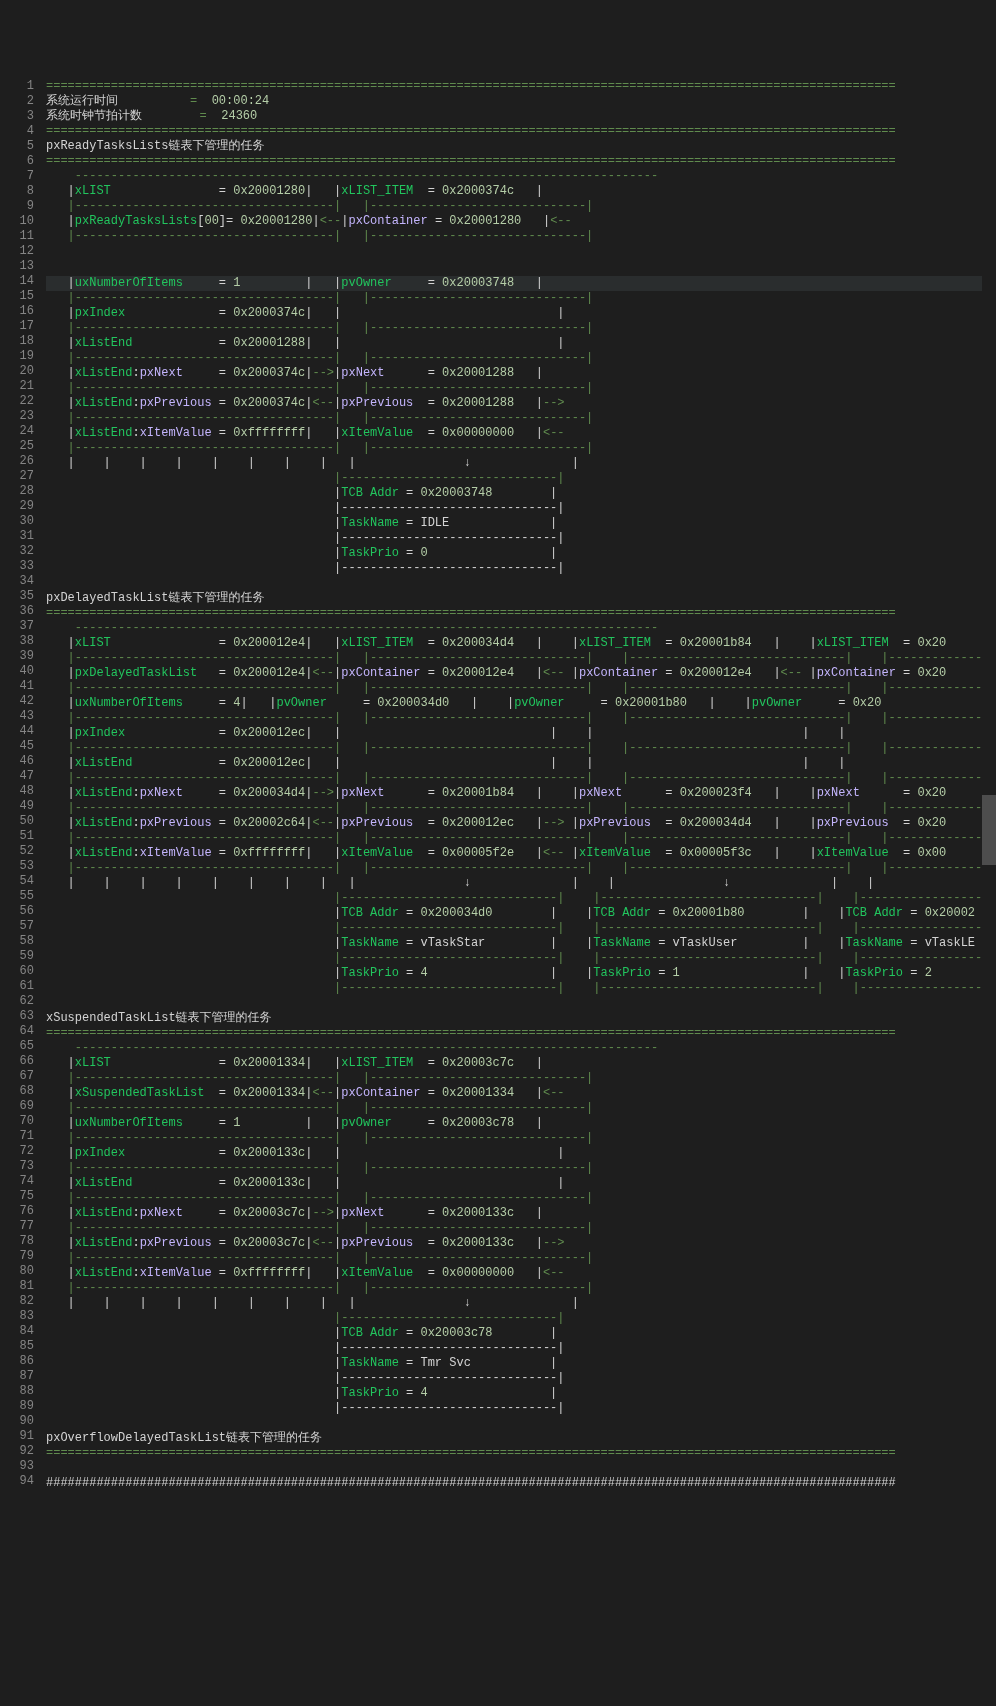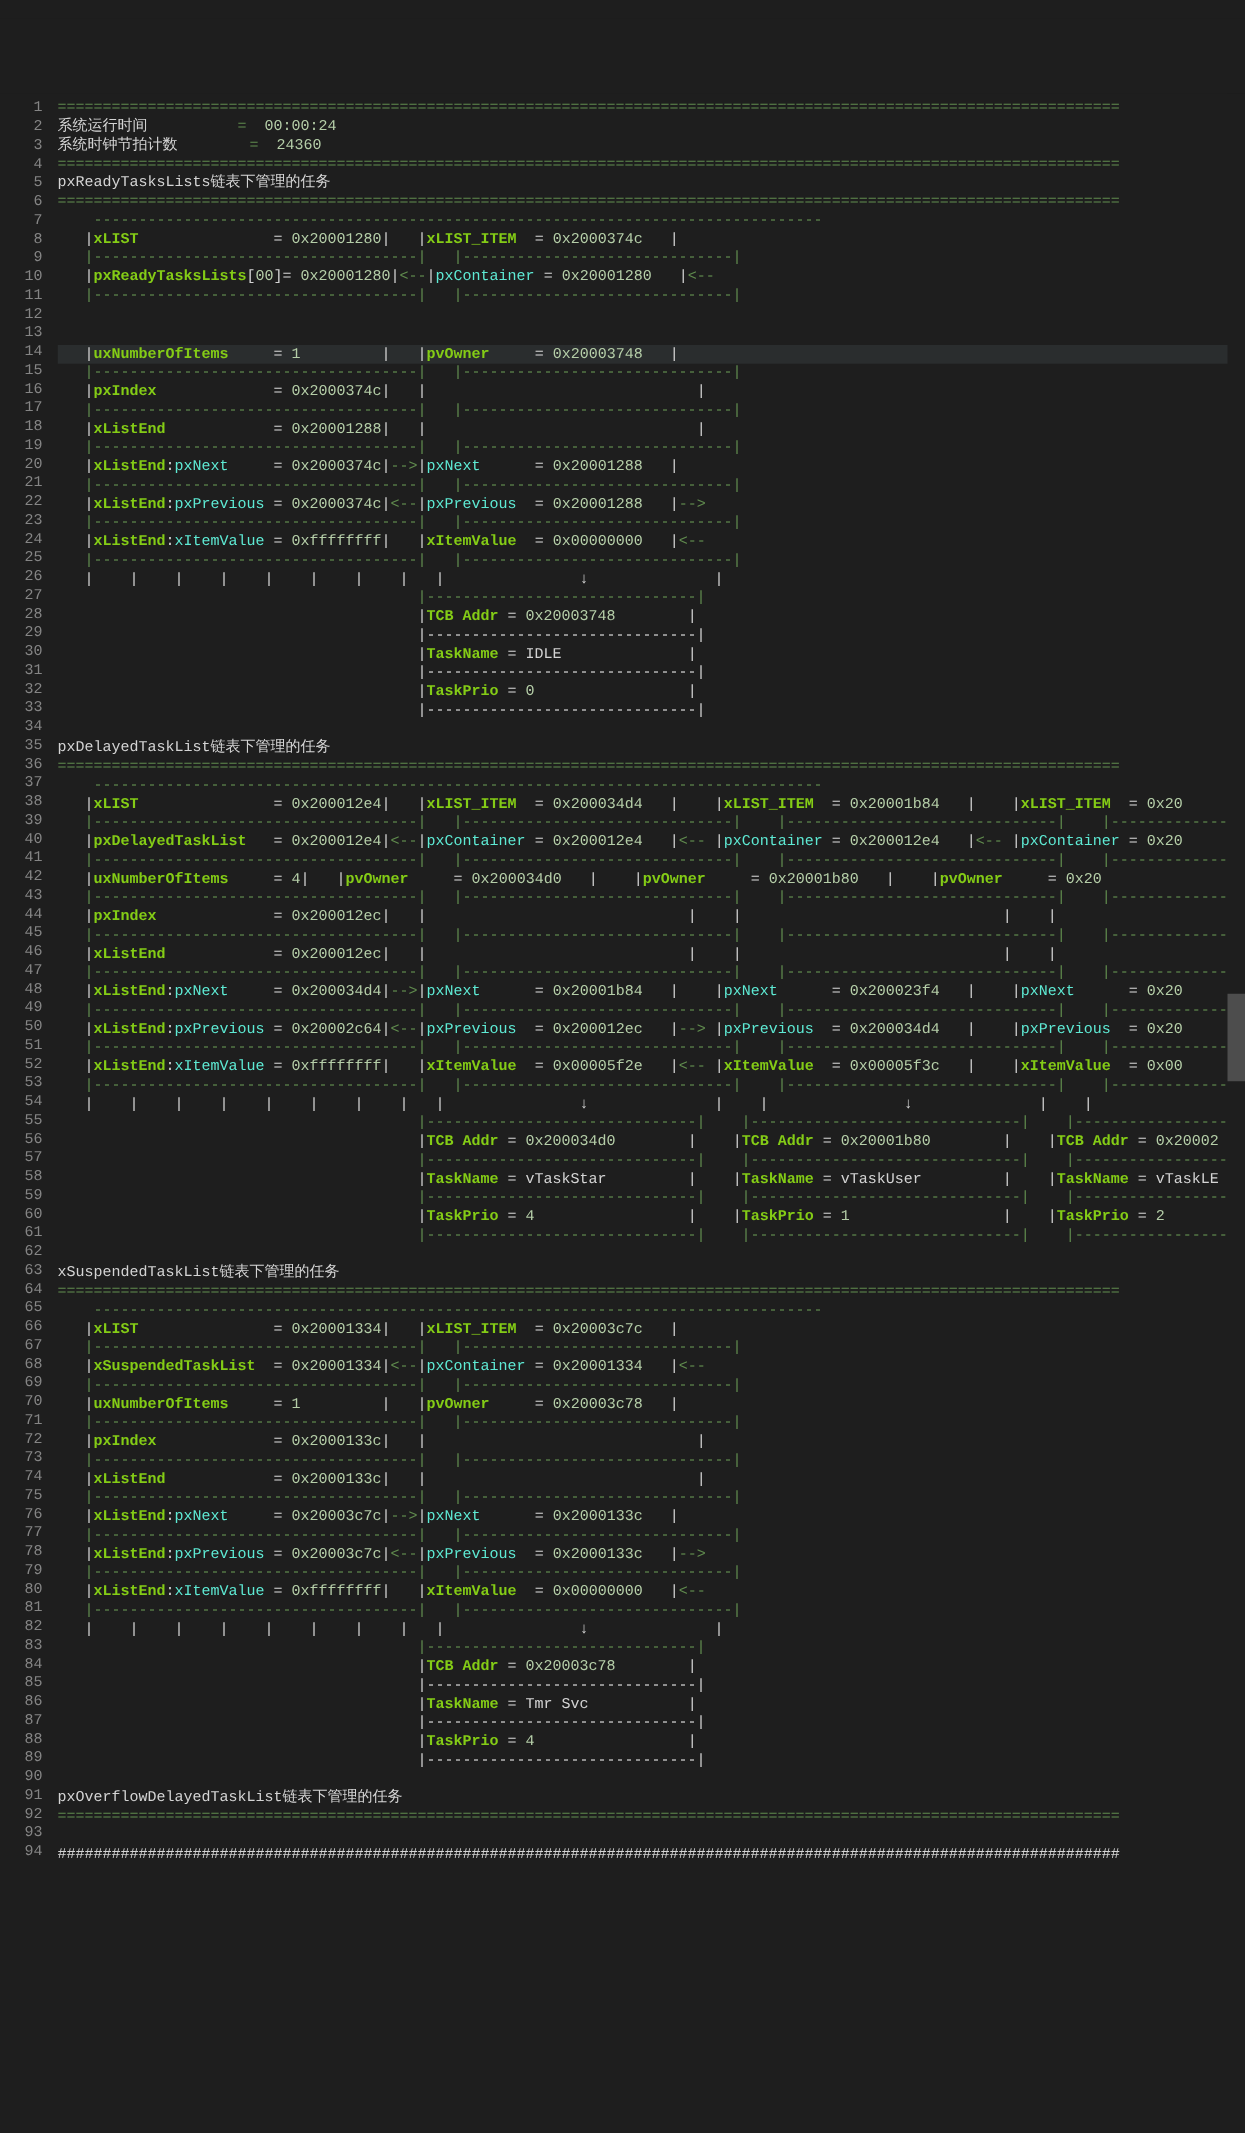--- a/index.html
+++ b/index.html
@@ -3,22 +3,22 @@
 <meta charset="utf-8">
 <style>
   html,body{margin:0;padding:0;background:#1e1e1e;color:#d4d4d4;font-family:Consolas,"Courier New",monospace;font-size:12px;line-height:15px;white-space:pre;overflow:hidden;}
   .editor{display:flex;width:996px;height:1706px;position:relative;background:#1e1e1e;}
   .gutter{width:34px;text-align:right;padding-right:12px;color:#858585;user-select:none;padding-top:4px;}
   .code{flex:1;overflow:hidden;padding-top:4px;}
   .code .line{height:15px;}
   .hl{background:#2a2d2e;margin-top:32px;}
   .c-white{color:#d4d4d4;}
   .c-green{color:#608b4e;}
-  .c-cyan{color:#84cc16;font-weight:bold;}
-  .c-orange{color:#5eead4;}
+  .c-cyan{color:#22c55e;}
+  .c-orange{color:#c4b5fd;}
   .c-num{color:#b5cea8;}
   .scrollbar{position:absolute;right:0;top:0;width:14px;height:100%;background:#1e1e1e;}
   .thumb{position:absolute;right:0;top:720px;width:14px;height:70px;background:#4d4d4d;}
 </style>
 </head>
 <body>
 
 
 
 <div class="editor">

